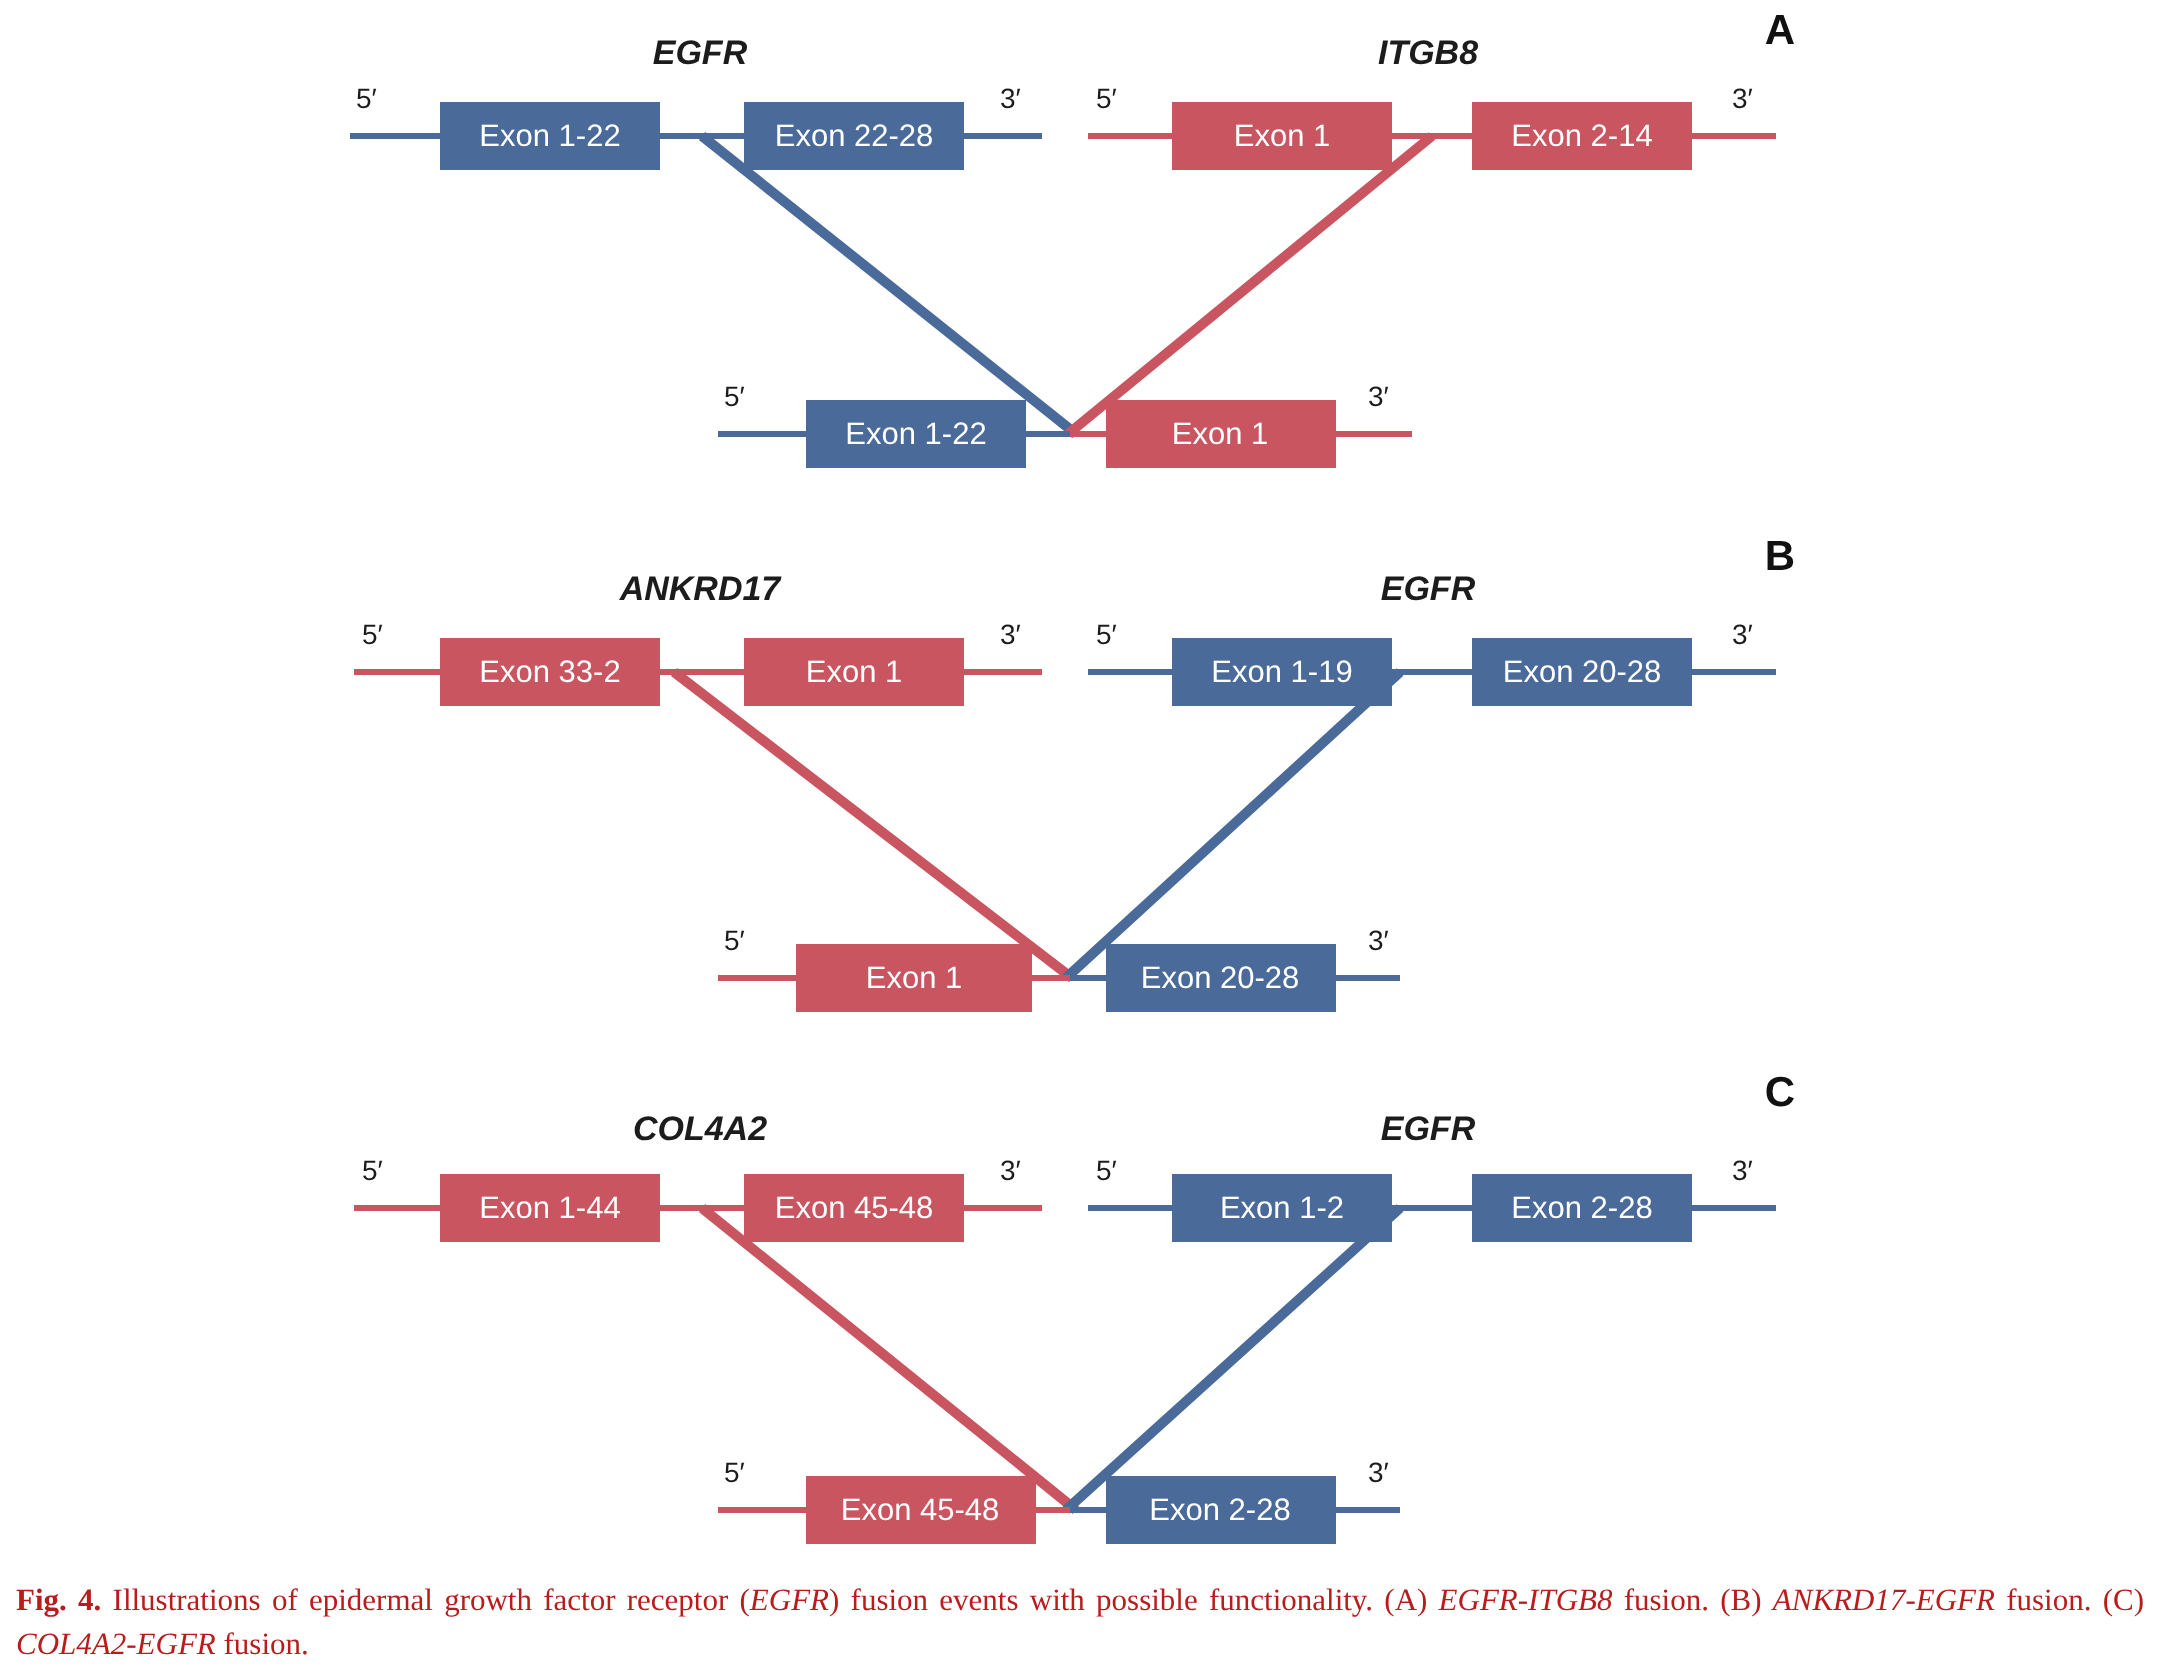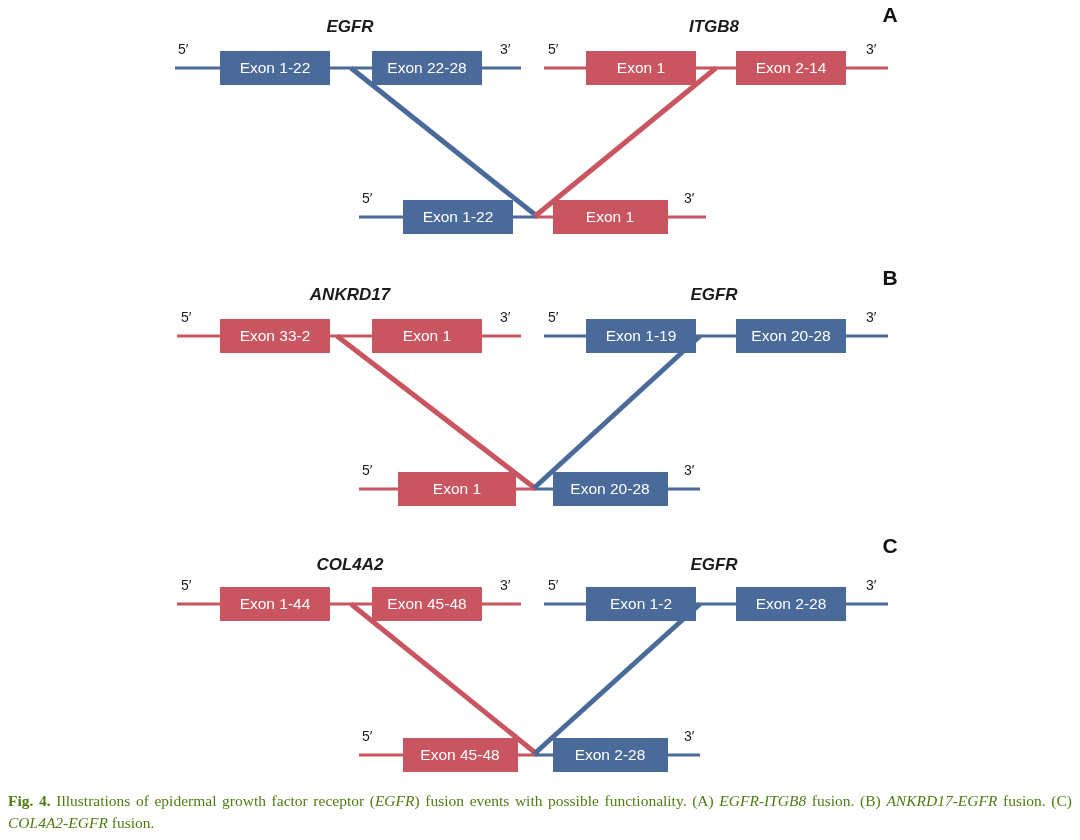--- a/index.html
+++ b/index.html
@@ -69,21 +69,21 @@
 
   
   #caption {
     position: absolute;
     left: 8px;
     top: 790px;
     width: 1064px;
     font-family: "Liberation Serif", serif;
     font-size: 15.5px;
     line-height: 1.42;
-    color: #4d7c0f;
+    color: #b91c1c;
     text-align: justify;
   }
   #caption b {
     font-weight: bold;
   }
   #caption i {
     font-style: italic;
   }
 </style>
 </head>

